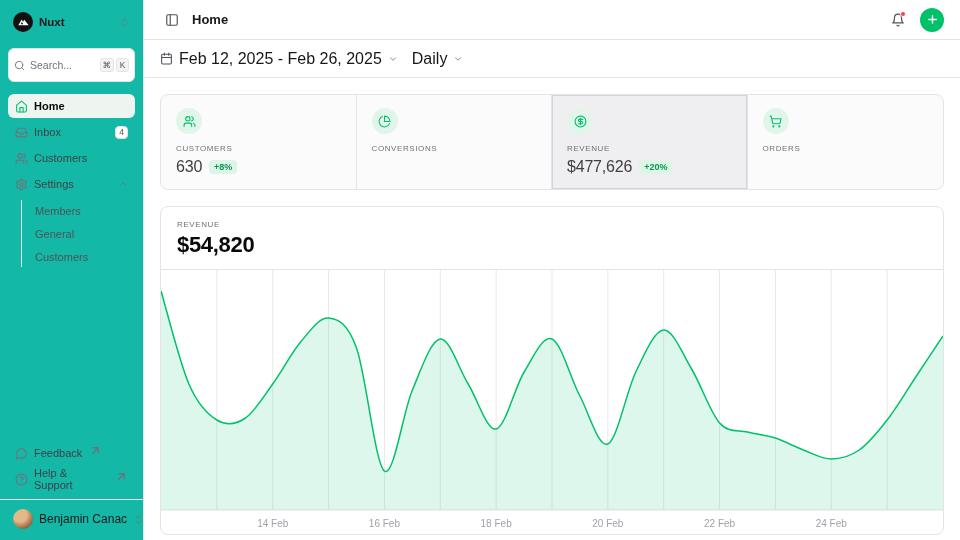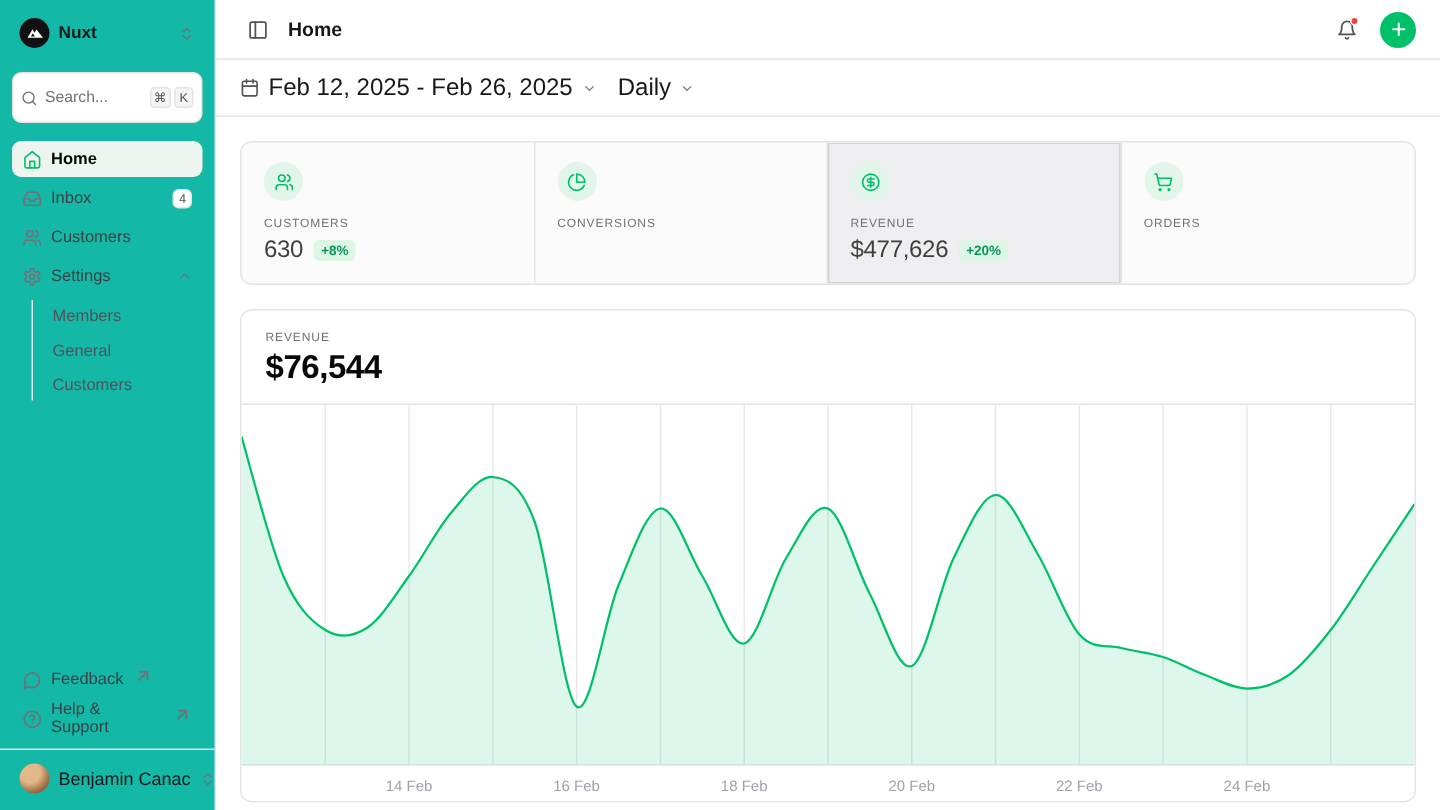--- a/index.html
+++ b/index.html
@@ -316,21 +316,21 @@
                 <path d="M2.05 2.05h2l2.66 12.42a2 2 0 0 0 2 1.58h9.78a2 2 0 0 0 1.95-1.57l1.65-7.43H5.12"></path>
               </svg>
           </span>
           <div class="tiny-label">ORDERS</div>
         </div>
       </div>
 
       <div class="chart-card">
         <div class="chart-head">
           <div class="tiny-label" style="margin-top:0">REVENUE</div>
-          <div class="chart-val">$76,544</div>
+          <div class="chart-val">$54,820</div>
         </div>
         <div class="chart-wrap">
           <svg id="revchart" width="782" height="264" viewBox="0 0 782 264">
               <line x1="55.857142857142854" y1="0" x2="55.857142857142854" y2="240" stroke="#e9e9ec" stroke-width="1"></line>
               <line x1="111.71428571428571" y1="0" x2="111.71428571428571" y2="240" stroke="#e9e9ec" stroke-width="1"></line>
               <line x1="167.57142857142856" y1="0" x2="167.57142857142856" y2="240" stroke="#e9e9ec" stroke-width="1"></line>
               <line x1="223.42857142857142" y1="0" x2="223.42857142857142" y2="240" stroke="#e9e9ec" stroke-width="1"></line>
               <line x1="279.2857142857143" y1="0" x2="279.2857142857143" y2="240" stroke="#e9e9ec" stroke-width="1"></line>
               <line x1="335.1428571428571" y1="0" x2="335.1428571428571" y2="240" stroke="#e9e9ec" stroke-width="1"></line>
               <line x1="391" y1="0" x2="391" y2="240" stroke="#e9e9ec" stroke-width="1"></line>

